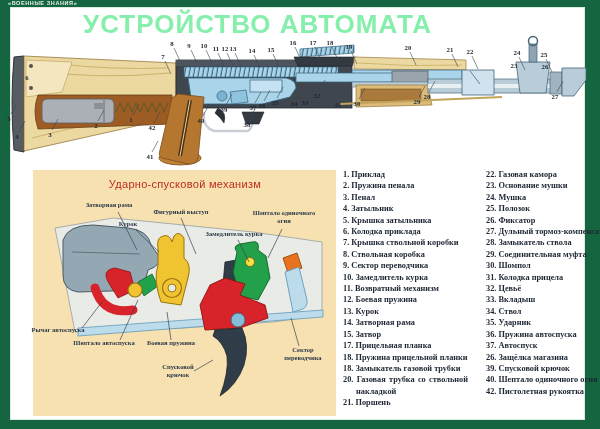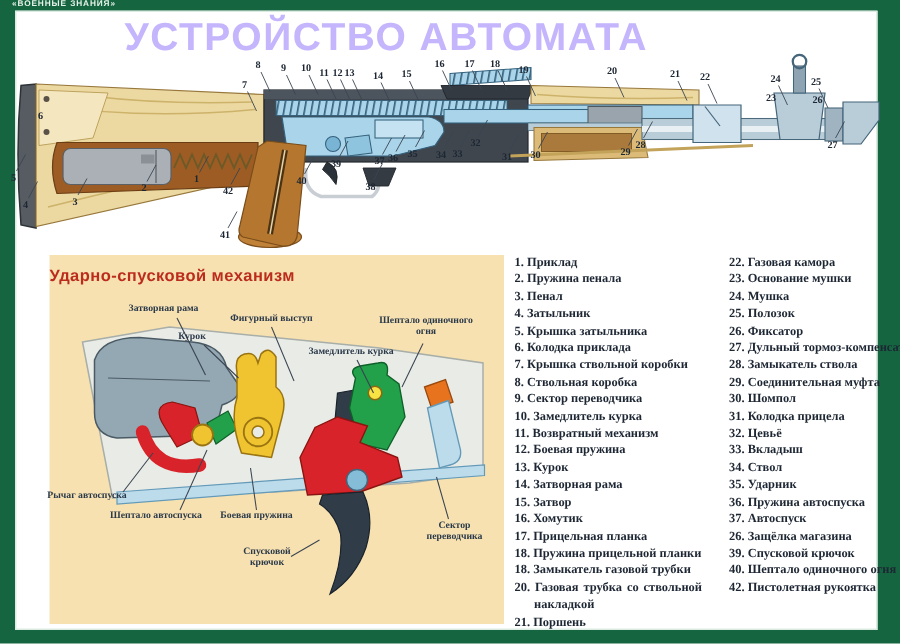--- a/index.html
+++ b/index.html
@@ -5,26 +5,26 @@
   * { margin:0; padding:0; box-sizing:border-box; }
   html,body { width:600px; height:429px; overflow:hidden; }
   body { position:relative; background:#156640; font-family:"Liberation Serif", serif; }
   .sheet { position:absolute; left:10px; top:7px; width:575px; height:413px;
            background:#ffffff; box-shadow:inset 0 0 0 1px #dcebe2; z-index:1; }
   .masthead { position:absolute; left:8px; top:0px; z-index:4; color:#e8f2ea;
               font-family:"Liberation Sans", sans-serif; font-weight:bold;
               font-size:5.5px; letter-spacing:.6px; line-height:7px; }
   .title { position:absolute; left:10px; top:9px; width:495px; z-index:3;
            text-align:center; font-family:"Liberation Sans", sans-serif;
-           font-weight:bold; font-size:26px; letter-spacing:1px; color:#c4b5fd; }
+           font-weight:bold; font-size:26px; letter-spacing:1px; color:#86efac; }
   .panel { position:absolute; left:33px; top:170px; width:303px; height:246px;
            background:#f7e1b1; z-index:1; }
   .inset-title { position:absolute; left:33px; top:178px; width:304px; z-index:3;
-                 text-align:left; font-family:"Liberation Sans", sans-serif;
-                 font-weight:bold; font-size:11px; color:#bc2c1c; letter-spacing:.3px; }
+                 text-align:center; font-family:"Liberation Sans", sans-serif;
+                 font-weight:normal; font-size:11px; color:#bc2c1c; letter-spacing:.3px; }
   .overlay { position:absolute; left:0; top:0; width:600px; height:429px; z-index:2; }
   .parts-col { position:absolute; top:169px; z-index:3; color:#1d2633;
                font-family:"Liberation Serif", serif; font-weight:bold;
                font-size:8.3px; line-height:11.4px; }
   .col1 { left:343px; width:125px; }
   .col2 { left:486px; width:127px; }
   .part-item { padding-left:13px; text-indent:-13px; text-align:justify; }
   svg text { font-family:"Liberation Serif", serif; }
 </style>
 </head>
@@ -235,21 +235,20 @@
     <div class="part-item">6. Колодка приклада</div>
     <div class="part-item">7. Крышка ствольной коробки</div>
     <div class="part-item">8. Ствольная коробка</div>
     <div class="part-item">9. Сектор переводчика</div>
     <div class="part-item">10. Замедлитель курка</div>
     <div class="part-item">11. Возвратный механизм</div>
     <div class="part-item">12. Боевая пружина</div>
     <div class="part-item">13. Курок</div>
     <div class="part-item">14. Затворная рама</div>
     <div class="part-item">15. Затвор</div>
-    <div class="part-item">16. Хомутик</div>
     <div class="part-item">17. Прицельная планка</div>
     <div class="part-item">18. Пружина прицельной планки</div>
     <div class="part-item">18. Замыкатель газовой трубки</div>
     <div class="part-item">20. Газовая трубка со ствольной накладкой</div>
     <div class="part-item">21. Поршень</div>
   </div>
 <div class="parts-col col2" id="col2">
     <div class="part-item">22. Газовая камора</div>
     <div class="part-item">23. Основание мушки</div>
     <div class="part-item">24. Мушка</div>

